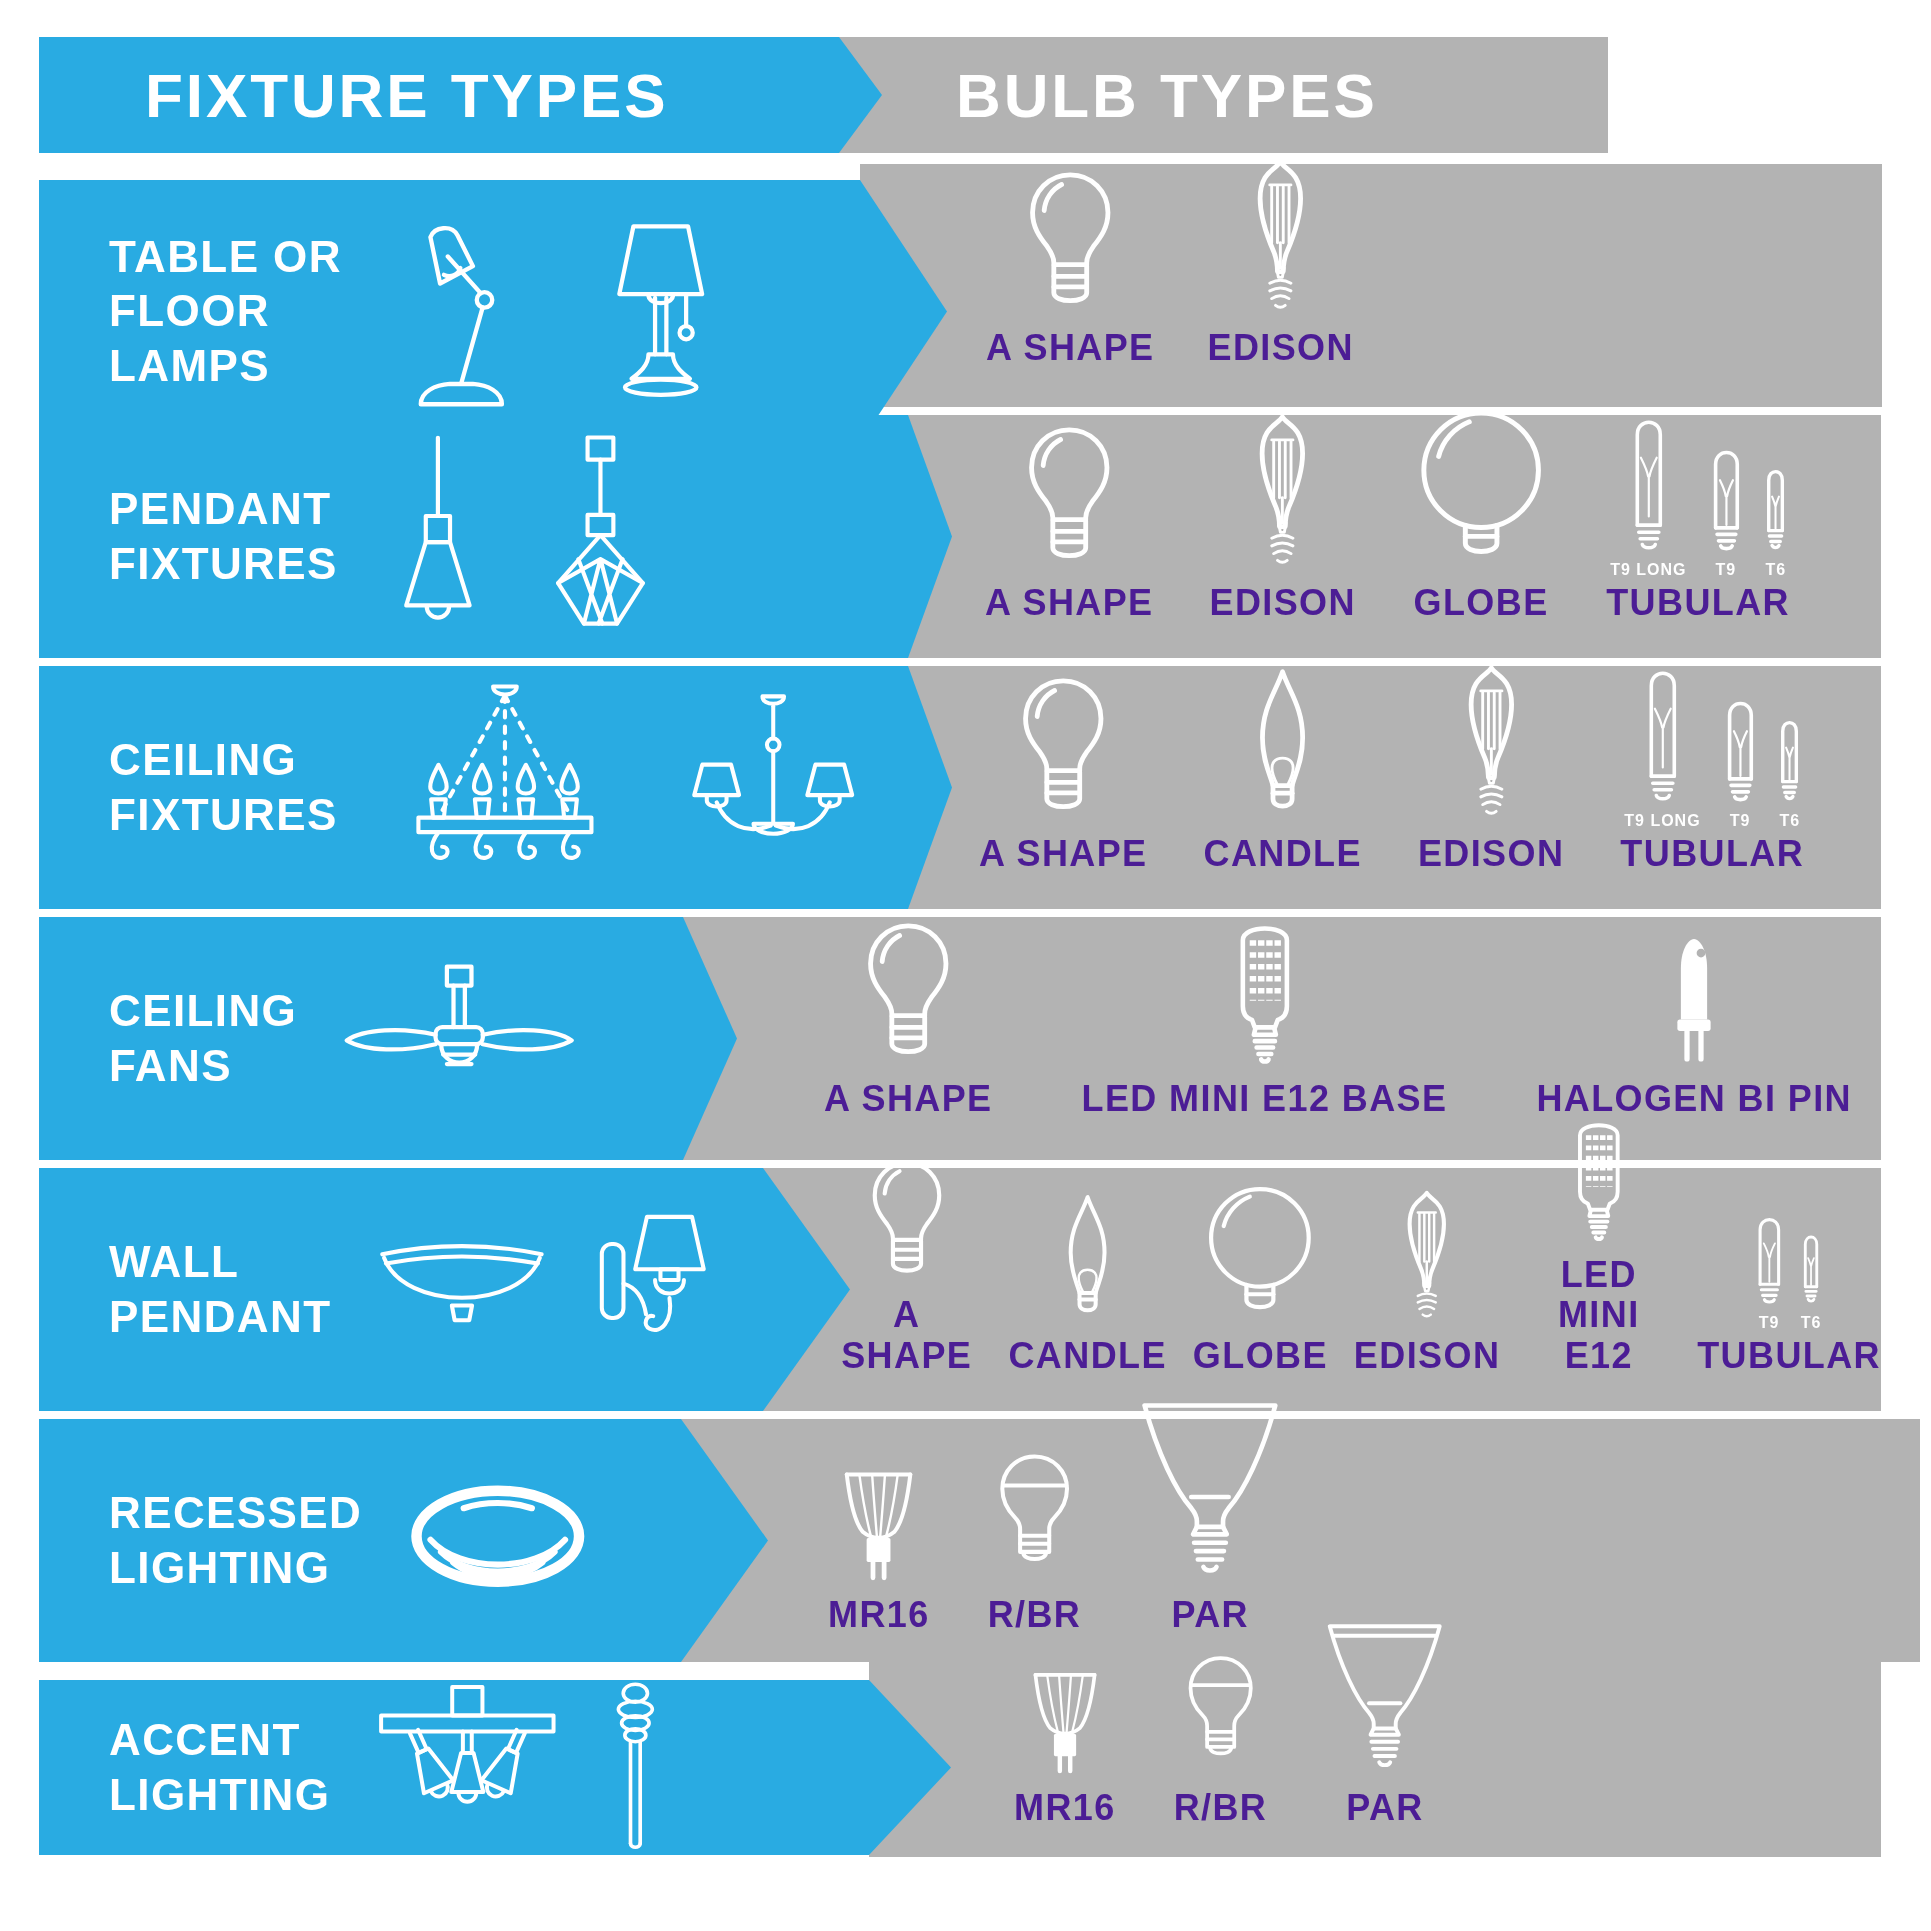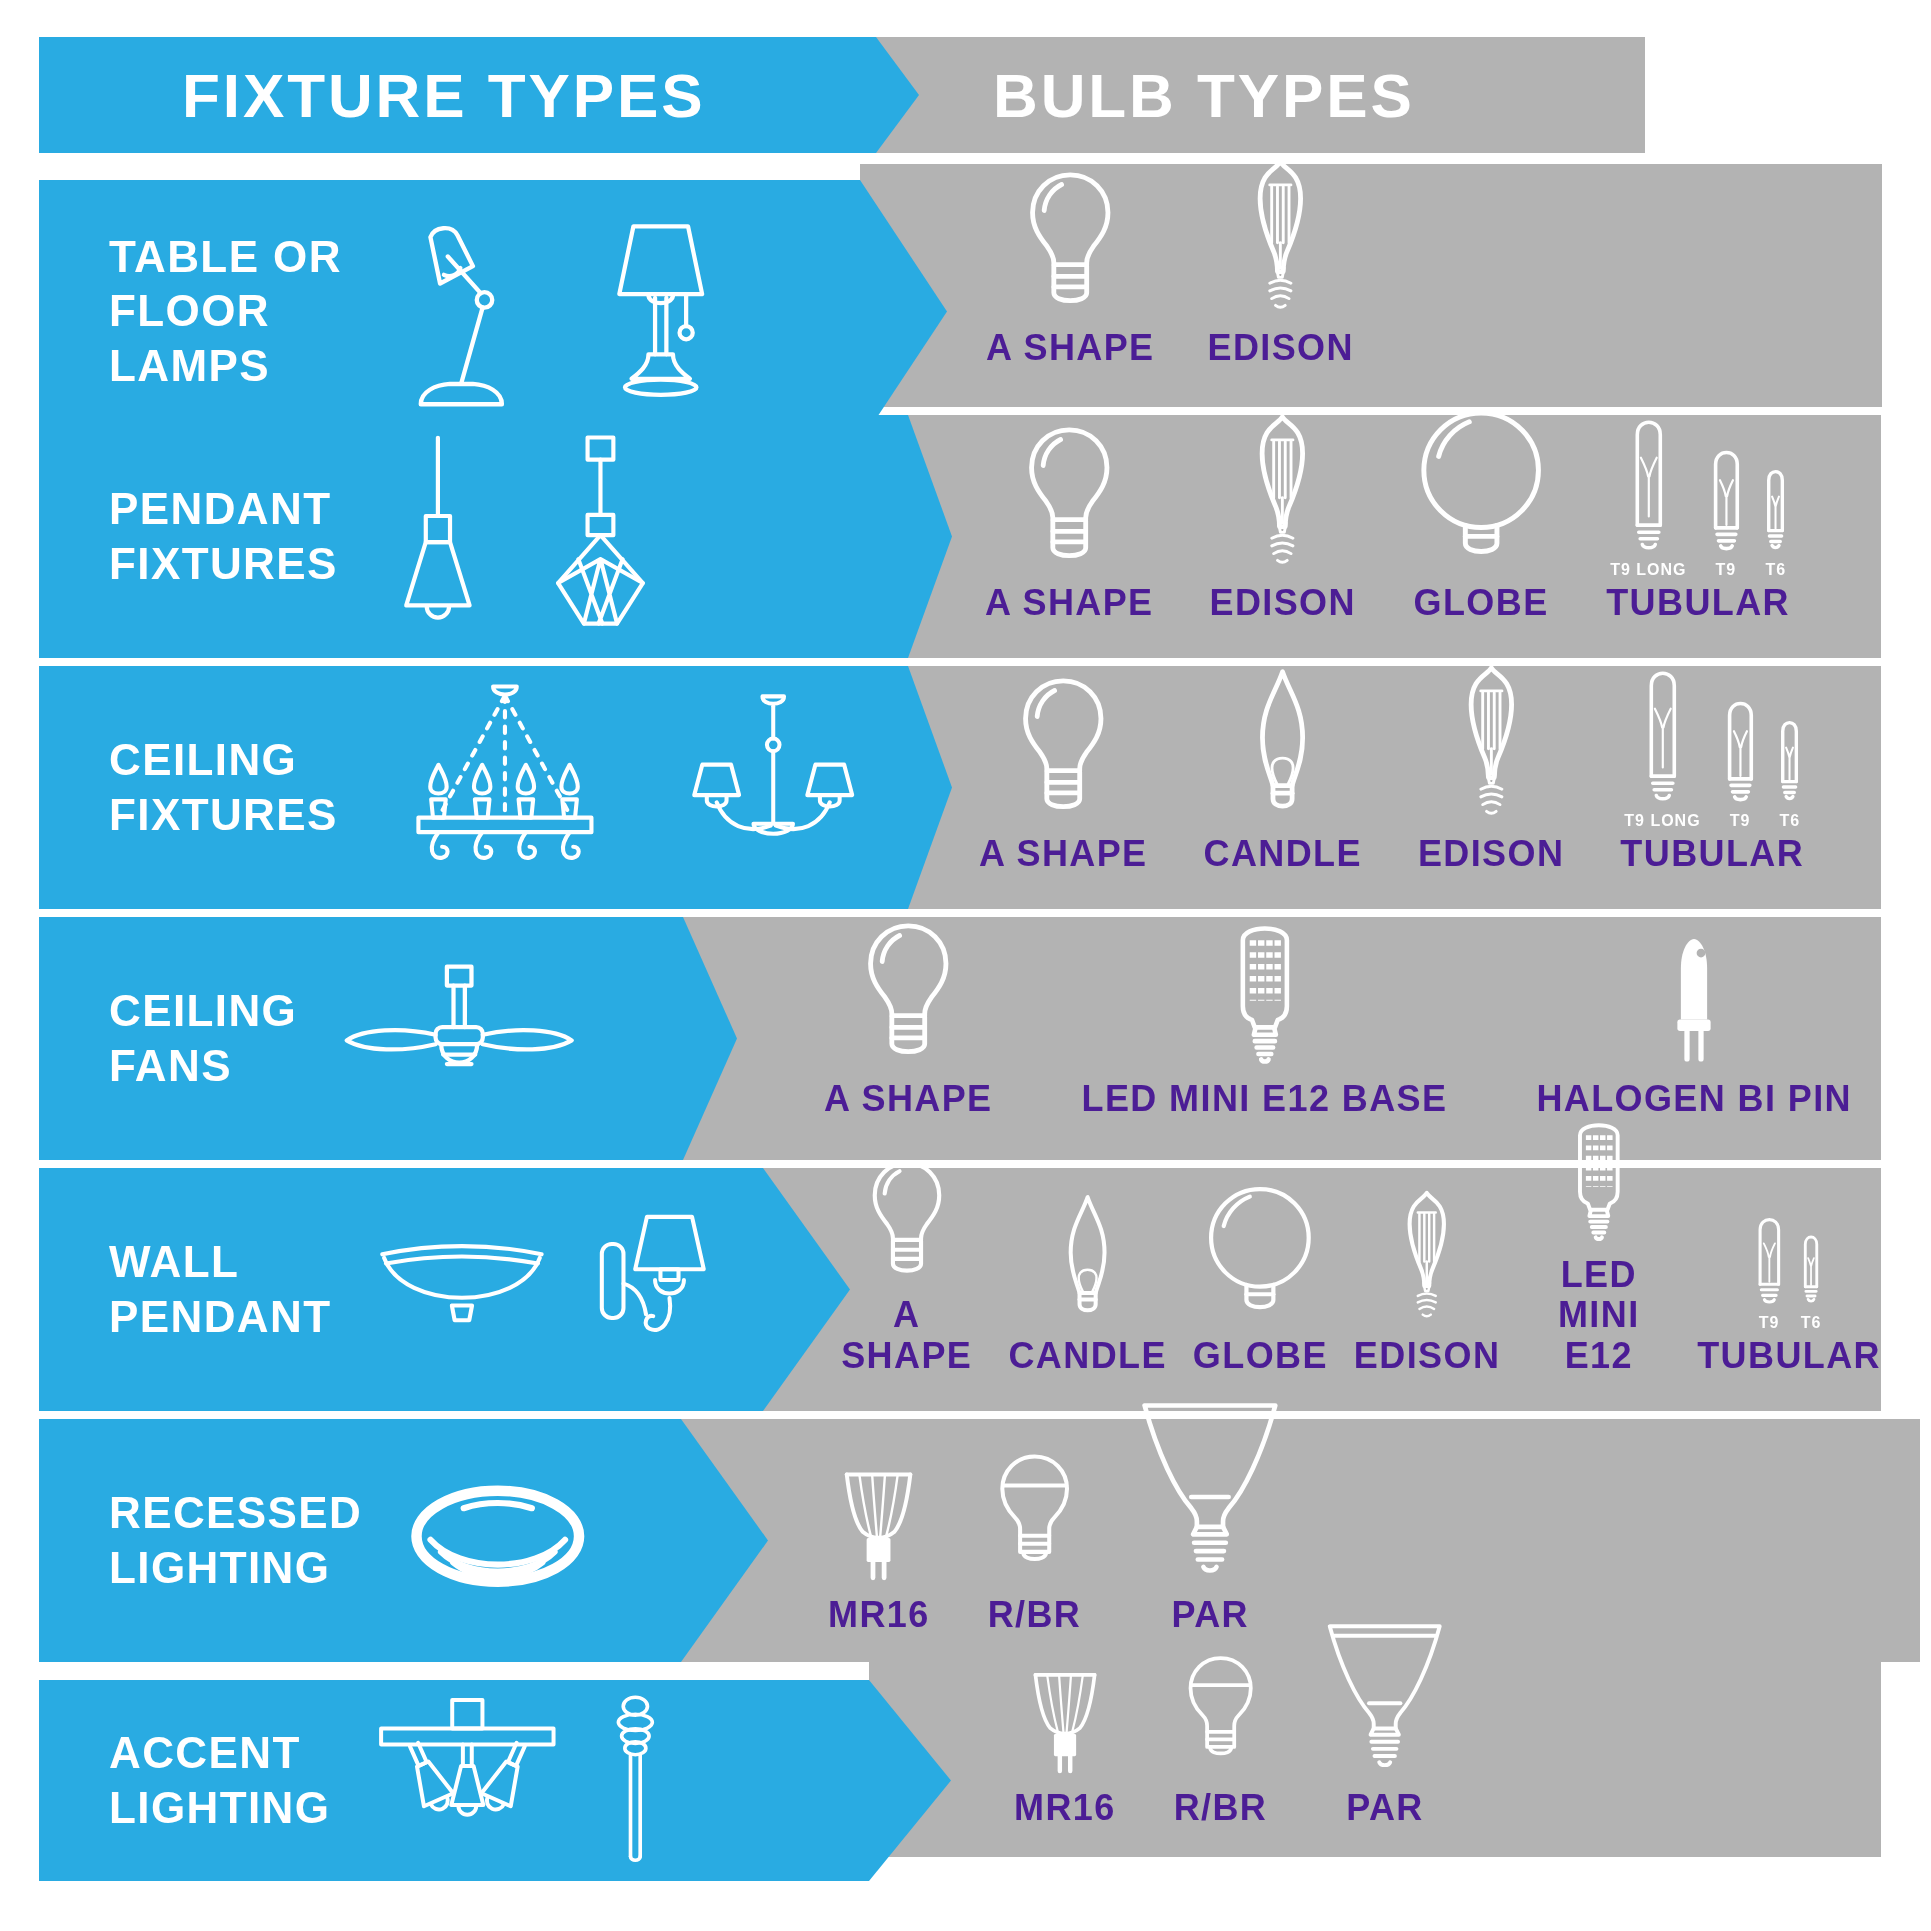--- a/index.html
+++ b/index.html
@@ -13,21 +13,21 @@
   .fixture-label{font-size:44px;font-weight:bold;color:#fff;line-height:1.24;letter-spacing:1.4px;white-space:pre-line;}
   .fix-icons{display:flex;align-items:center;gap:42px;}
   .bulbs{display:flex;align-items:flex-end;height:100%;box-sizing:border-box;}
   .bulb,.tube{display:flex;flex-direction:column;align-items:center;justify-content:flex-end;}
   .bulb-label{font-size:36px;font-weight:bold;color:#4c1d95;letter-spacing:1.4px;text-align:center;
               white-space:pre-line;line-height:1.12;margin-top:13.5px;}
   .bulb-group{display:flex;flex-direction:column;align-items:center;}
   .tubes{display:flex;align-items:flex-end;}
   .sub-label{font-size:16px;font-weight:bold;color:#fff;letter-spacing:1px;margin-top:9.7px;text-align:center;}
   .group-label{margin-top:3.9px;}
-  .hdr .arrow,.hdr .band{display:flex;align-items:center;padding-left:37px;}
+  .hdr .arrow,.hdr .band{display:flex;align-items:center;}
   .header-title{font-size:62px;font-weight:bold;color:#fff;letter-spacing:2.9px;white-space:nowrap;}
   .hdr .arrow .header-title{padding-left:106px;}
   .hdr .band .header-title{padding-left:118px;}
   
   .icon{display:block;overflow:visible;}
   .icon *{stroke:#fff;fill:none;stroke-width:5;stroke-linecap:round;stroke-linejoin:round;}
   .icon.fx *{stroke-width:4.5;}
   .icon .f{fill:#fff;stroke:none;}
   .icon .g{fill:#B3B3B3;stroke:none;}
   .icon .dots{stroke-dasharray:6 7;stroke-width:7;stroke-linecap:butt;}
@@ -514,21 +514,21 @@
               <path d="M6 8h140c-14 52-34 92-50 110-4 5-6 9-6 14v6H62v-6c0-5-2-9-6-14C40 100 20 60 6 8Z"></path>
               <path d="M12 20h128"></path>
               <path d="M56 106h40"></path>
               <path d="M62 138l-4 8h36l-4-8M59 155h34M61 164h30M63 173h26"></path>
               <path d="M69 181c2 5 12 5 14 0"></path>
             </svg>
             <div class="bulb-label">PAR</div>
           </div>
         </div>
       </div>
-      <div class="arrow" style="--tip: 82px; width: 912px; height: 201px; top: 41px;">
+      <div class="arrow" style="--tip: 82px; width: 912px; height: 175px; top: 41px;">
         <div class="fix-content">
           <div class="fixture-label">ACCENT
 LIGHTING</div>
           <div class="fix-icons">
             <svg class="icon fx" viewBox="0 0 210 198" style="height:176px">
               <rect x="88" y="8" width="34" height="32"></rect>
               <rect x="8" y="40" width="194" height="18"></rect>
               <path d="M100 58v24h10V58"></path>
               <path d="M98 82l-11 44h36l-11-44Z"></path>
               <path d="M95 127a10 10 0 0 0 20 0"></path>

